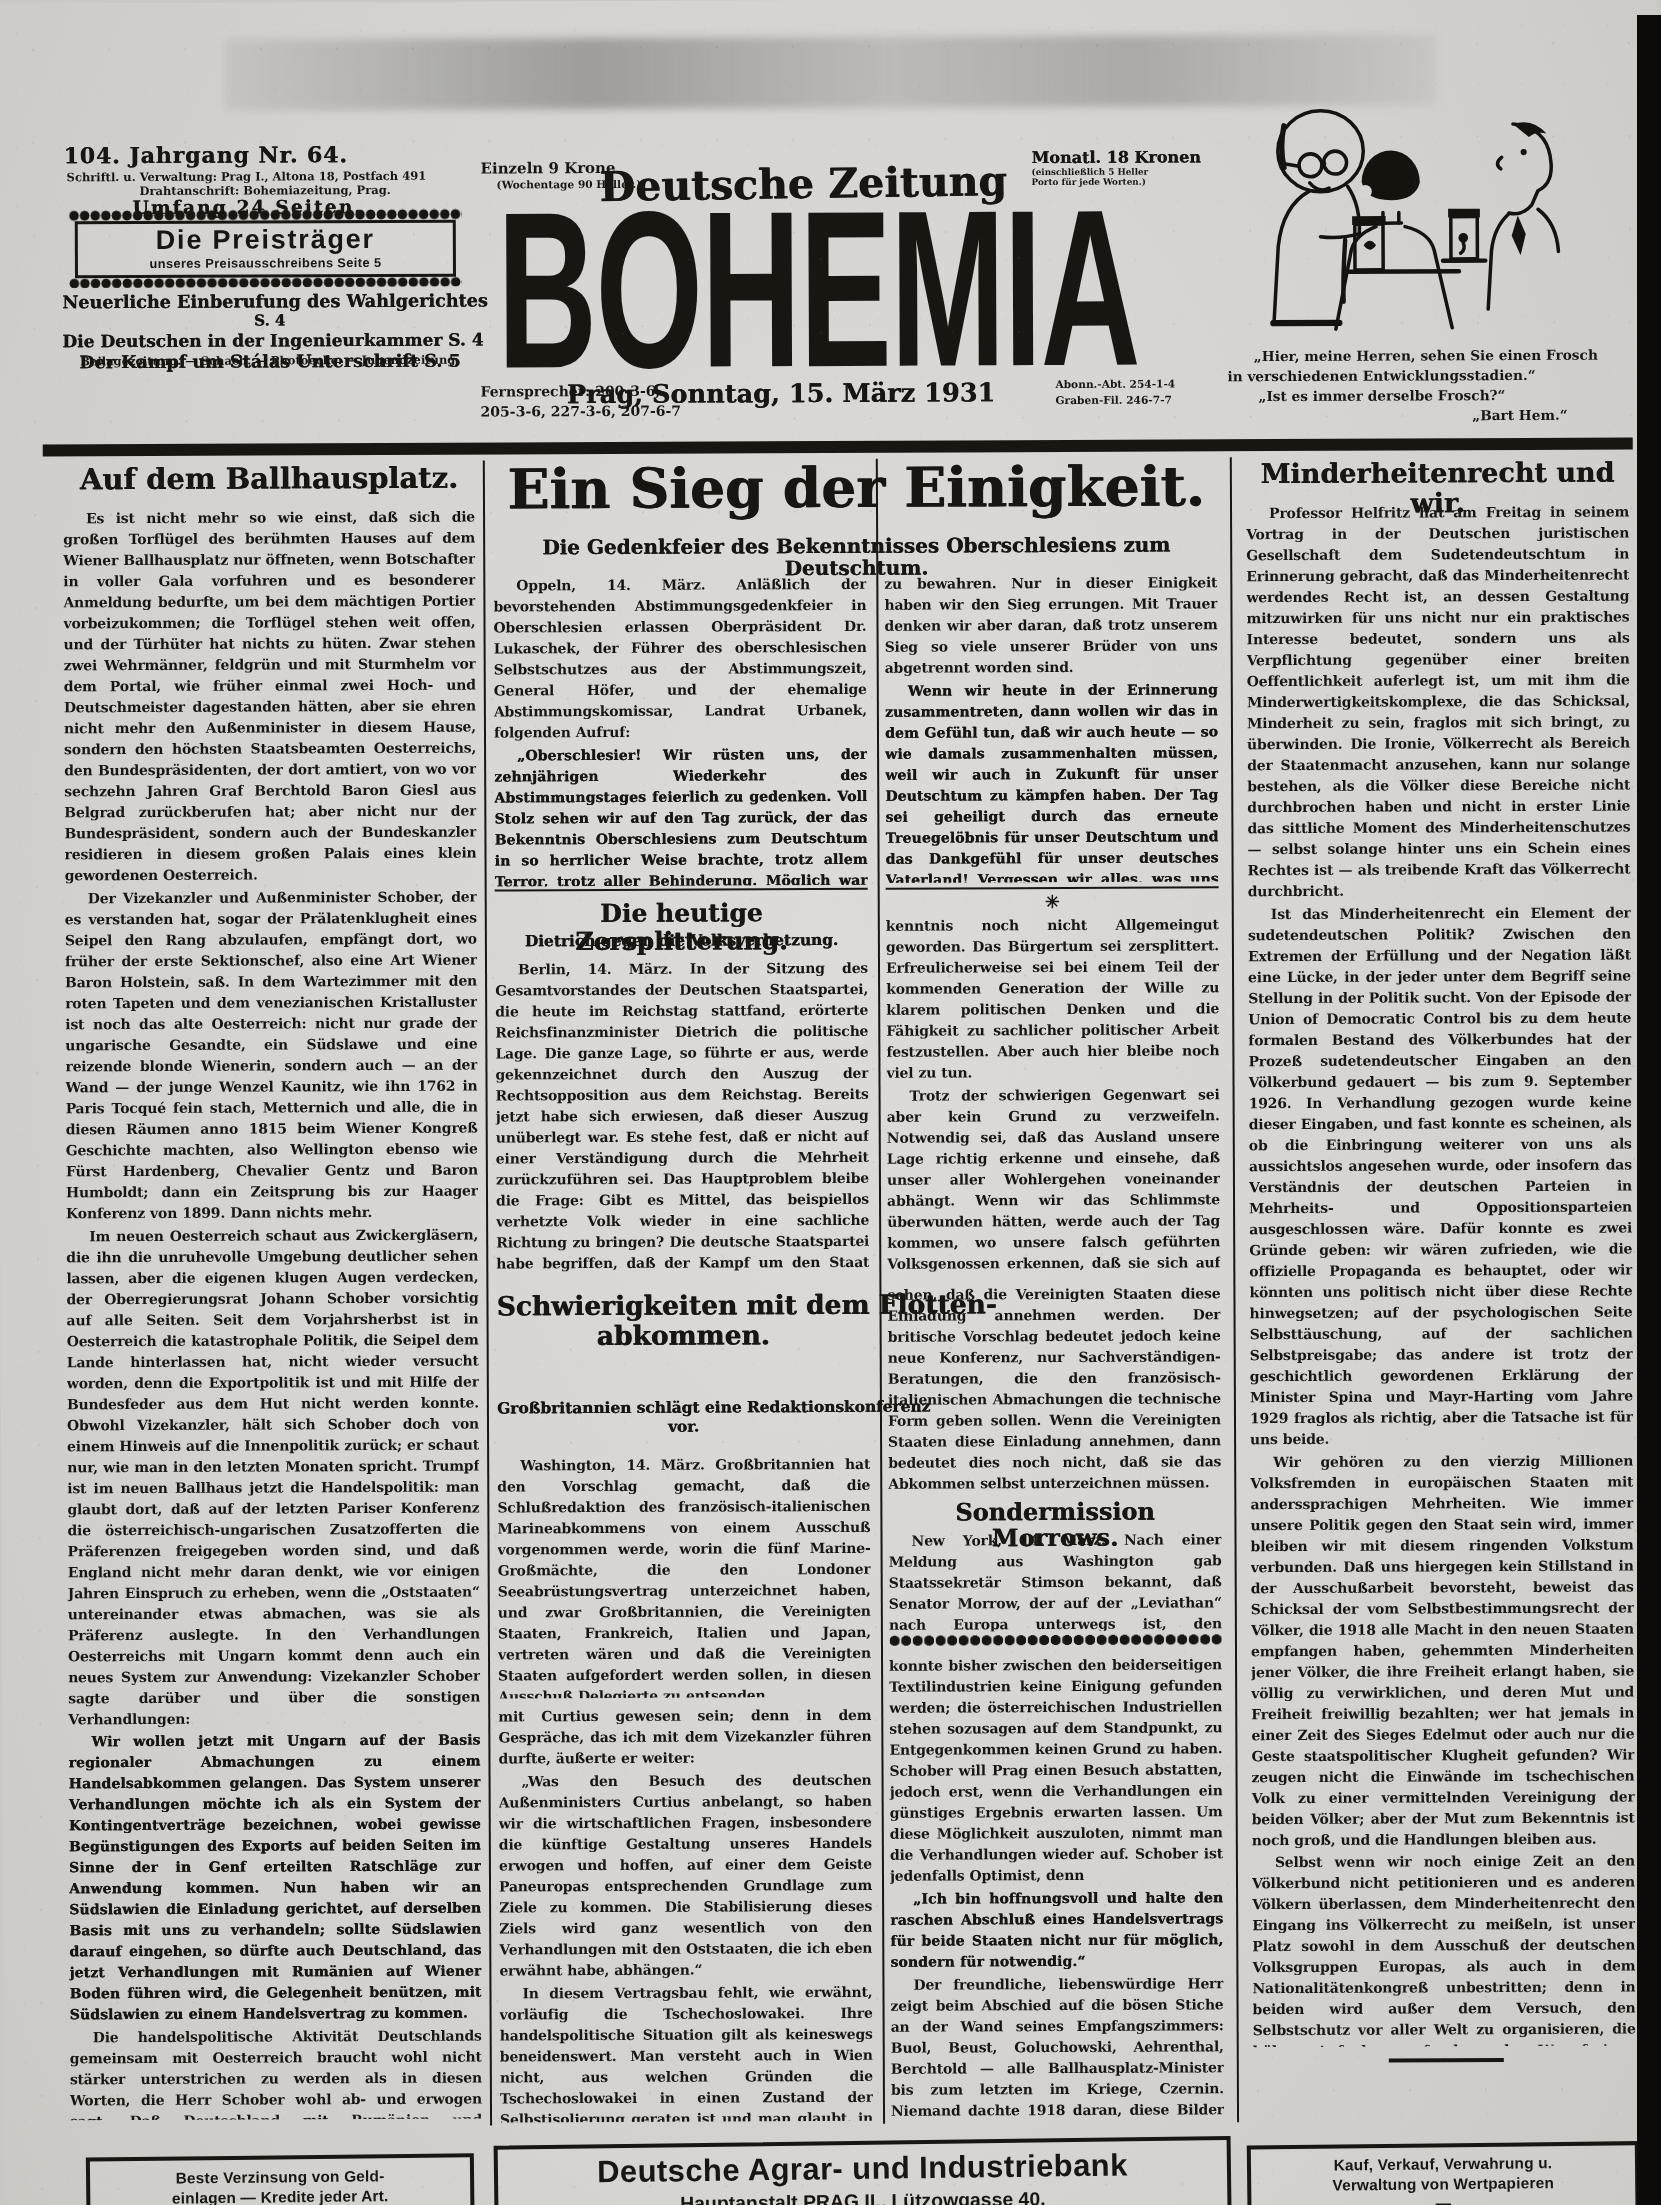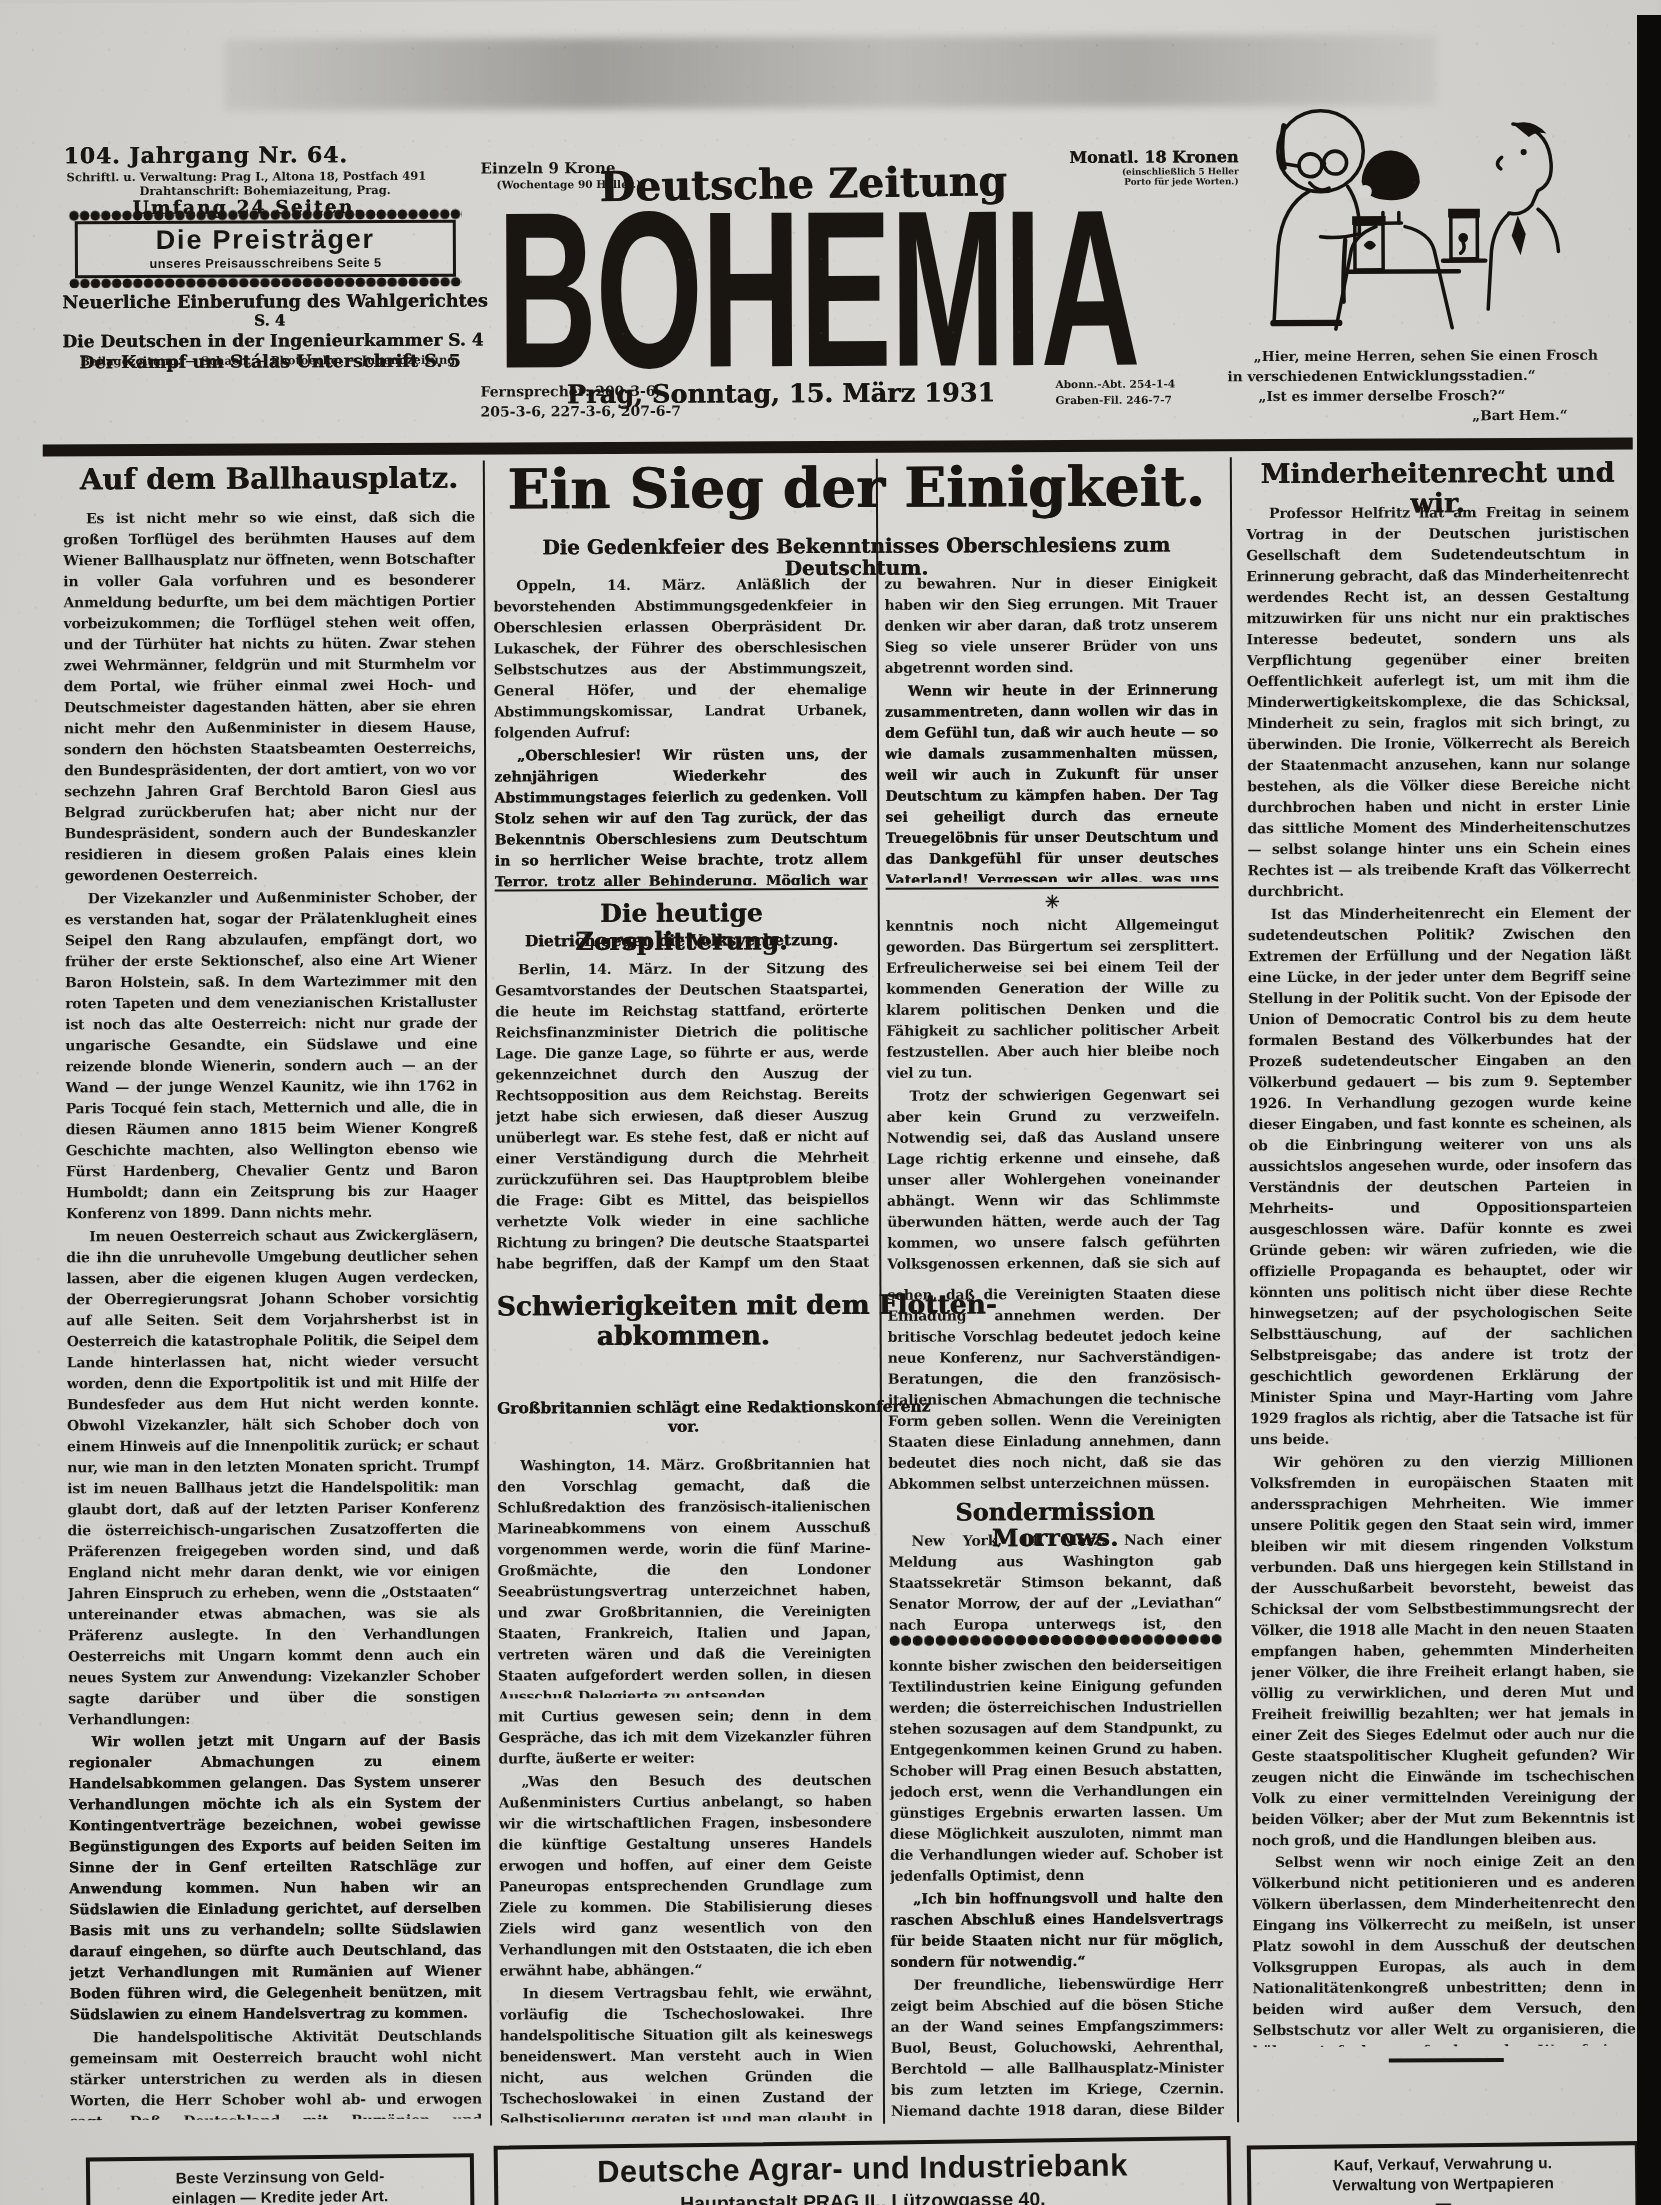--- a/index.html
+++ b/index.html
@@ -83,21 +83,21 @@
     <div class="sans" style="font-size:223px;line-height:0.82;transform:scale(0.62,1);transform-origin:left top;letter-spacing:-2.6px;">BOHEMIA</div>
   </div>
 
   <div class="abs fr ctr" style="left:520px;top:378px;width:529px;font-size:25.6px;text-shadow:0.4px 0 currentColor;">Prag, Sonntag, 15. März 1931</div>
 
   <div class="abs fr" style="left:484px;top:380px;font-size:14px;line-height:1.45;">
       <div class="ln ln0">Fernsprecher: 200-3-6,</div>
       <div class="ln ln1">205-3-6, 227-3-6, 207-6-7</div>
     </div>
 
-  <div class="abs fr pr" style="left:1036px;top:149px;width:207px;text-align:right;">
+  <div class="abs fr pr" style="left:1036px;top:149px;width:207px;text-align:left;">
     <div style="font-size:16px;text-shadow:0.4px 0 currentColor;">Monatl. 18 Kronen</div>
     <div style="font-size:8.8px;">(einschließlich 5 Heller</div>
     <div style="font-size:8.8px;">Porto für jede Worten.)</div>
   </div>
 
   <div class="abs fr" style="left:1059px;top:378px;font-size:10.6px;line-height:1.5;">
       <div class="ln ln0">Abonn.-Abt. 254-1-4</div>
       <div class="ln ln1">Graben-Fil. 246-7-7</div>
     </div>
 

